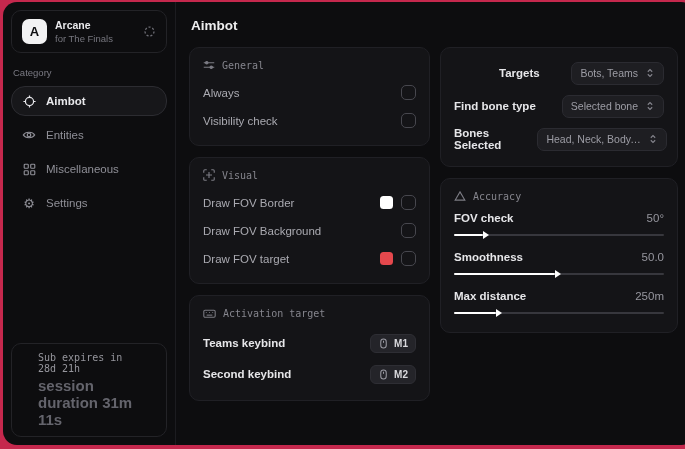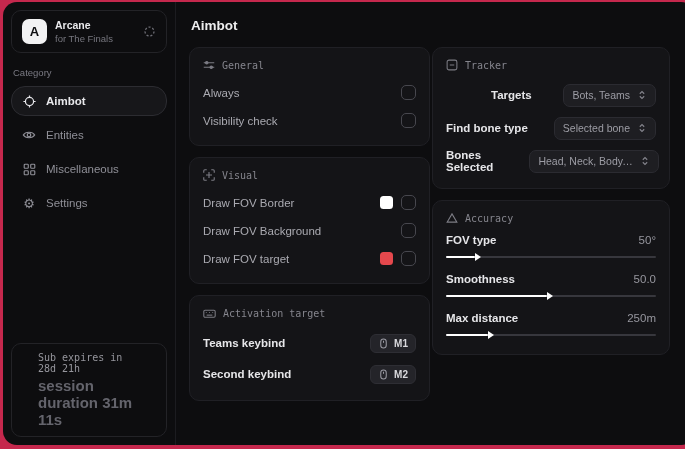--- a/index.html
+++ b/index.html
@@ -25,21 +25,21 @@
   .nav-item.sel { background:#17171a; border-color:#2c2c31; color:#e8e8eb; font-weight:bold; }
   .nav-ic { width:14px; height:14px; display:flex; align-items:center; justify-content:center; color:inherit; }
   .gearglyph { font-size:13px; line-height:1; }
   .statusbox { border:1px solid #232327; border-radius:10px; padding:8px 26px; }
   .status1 { font-family:"DejaVu Sans Mono", monospace; font-size:10px; color:#96969d; margin-bottom:3px; }
   .status2 { font-size:15px; font-weight:bold; color:#64646c; }
 
   
   .main { flex:1; padding:12px 16px 12px 13px; overflow:hidden; }
   .page-title { font-size:13.5px; font-weight:bold; color:#eeeeef; margin:4px 0 14px 2px; }
-  .cols { display:flex; gap:2px; align-items:flex-start; }
+  .cols { display:flex; gap:10px; align-items:flex-start; }
   .col-l { width:241px; min-width:241px; }
   .col-r { width:238px; min-width:238px; }
   .card { background:#141417; border:1px solid #202025; border-radius:10px;
     padding:11px 13px 13px; margin-bottom:11px; }
   .card-h { display:flex; align-items:center; gap:7px; font-family:"DejaVu Sans Mono", monospace;
     font-size:10px; color:#85858d; margin-bottom:10px; }
   .card-h svg, .card-h span.g { color:#7c7c84; }
   .row { display:flex; align-items:center; min-height:23px; }
   .row + .row { margin-top:5px; }
   .lbl { font-size:11.5px; color:#aaaab1; }
@@ -228,27 +228,20 @@
                   </svg>
                 <span>M2</span>
               </span>
             </span>
           </div>
         </div>
       </div>
 
       <div class="col-r">
         <div class="card">
-          <div class="card-h">
-            <svg width="12" height="12" viewBox="0 0 16 16" fill="none" stroke="currentColor" stroke-width="1.4">
-              <rect x="1.5" y="1.5" width="13" height="13" rx="2.5"></rect>
-                <line x1="5" y1="8" x2="11" y2="8"></line>
-              </svg>
-            <span>Tracker</span>
-          </div>
           <div class="row" style="min-height:28px;margin-left:45px;">
             <span class="lbl strong">Targets</span>
             <span class="right">
               <span class="select">
                 <span class="val">Bots, Teams</span>
                 <svg width="10" height="10" viewBox="0 0 16 16" fill="none" stroke="currentColor" stroke-width="1.8">
                   <path d="M4.5 6 L8 2.5 L11.5 6"></path>
                     <path d="M4.5 10 L8 13.5 L11.5 10"></path>
                   </svg>
               </span>
@@ -283,21 +276,21 @@
         <div class="card">
           <div class="card-h">
             <svg width="12" height="12" viewBox="0 0 16 16" fill="none" stroke="currentColor" stroke-width="1.4">
               <path d="M8 2.5 L14.5 13.5 H1.5 Z"></path>
               </svg>
             <span>Accuracy</span>
           </div>
 
           <div class="acc-row">
             <div class="acc-top">
-              <span class="lbl strong">FOV type</span>
+              <span class="lbl strong">FOV check</span>
               <span class="acc-val">50°</span>
             </div>
             <div class="slider">
               <div class="track"></div>
               <div class="fill" style="width: 14%;">
                 <span class="thumb"></span>
               </div>
             </div>
           </div>
 

